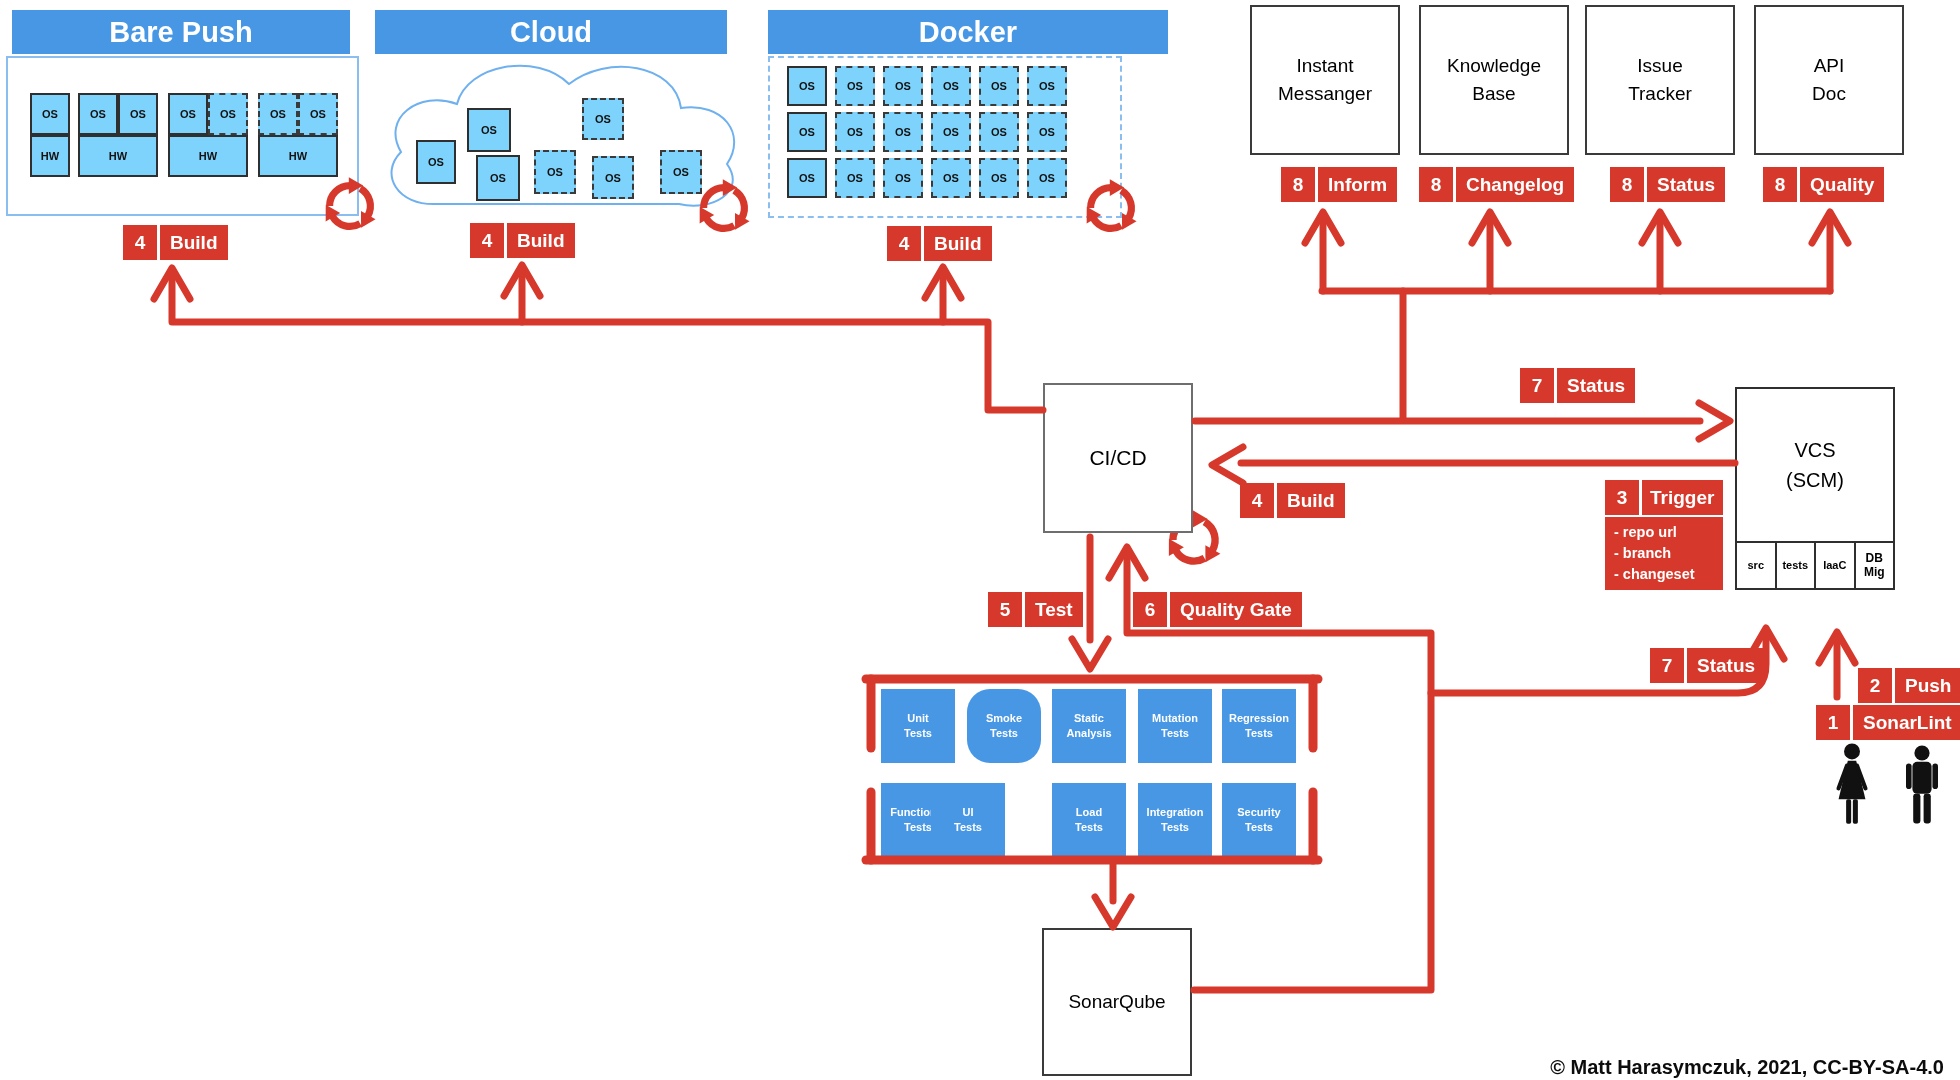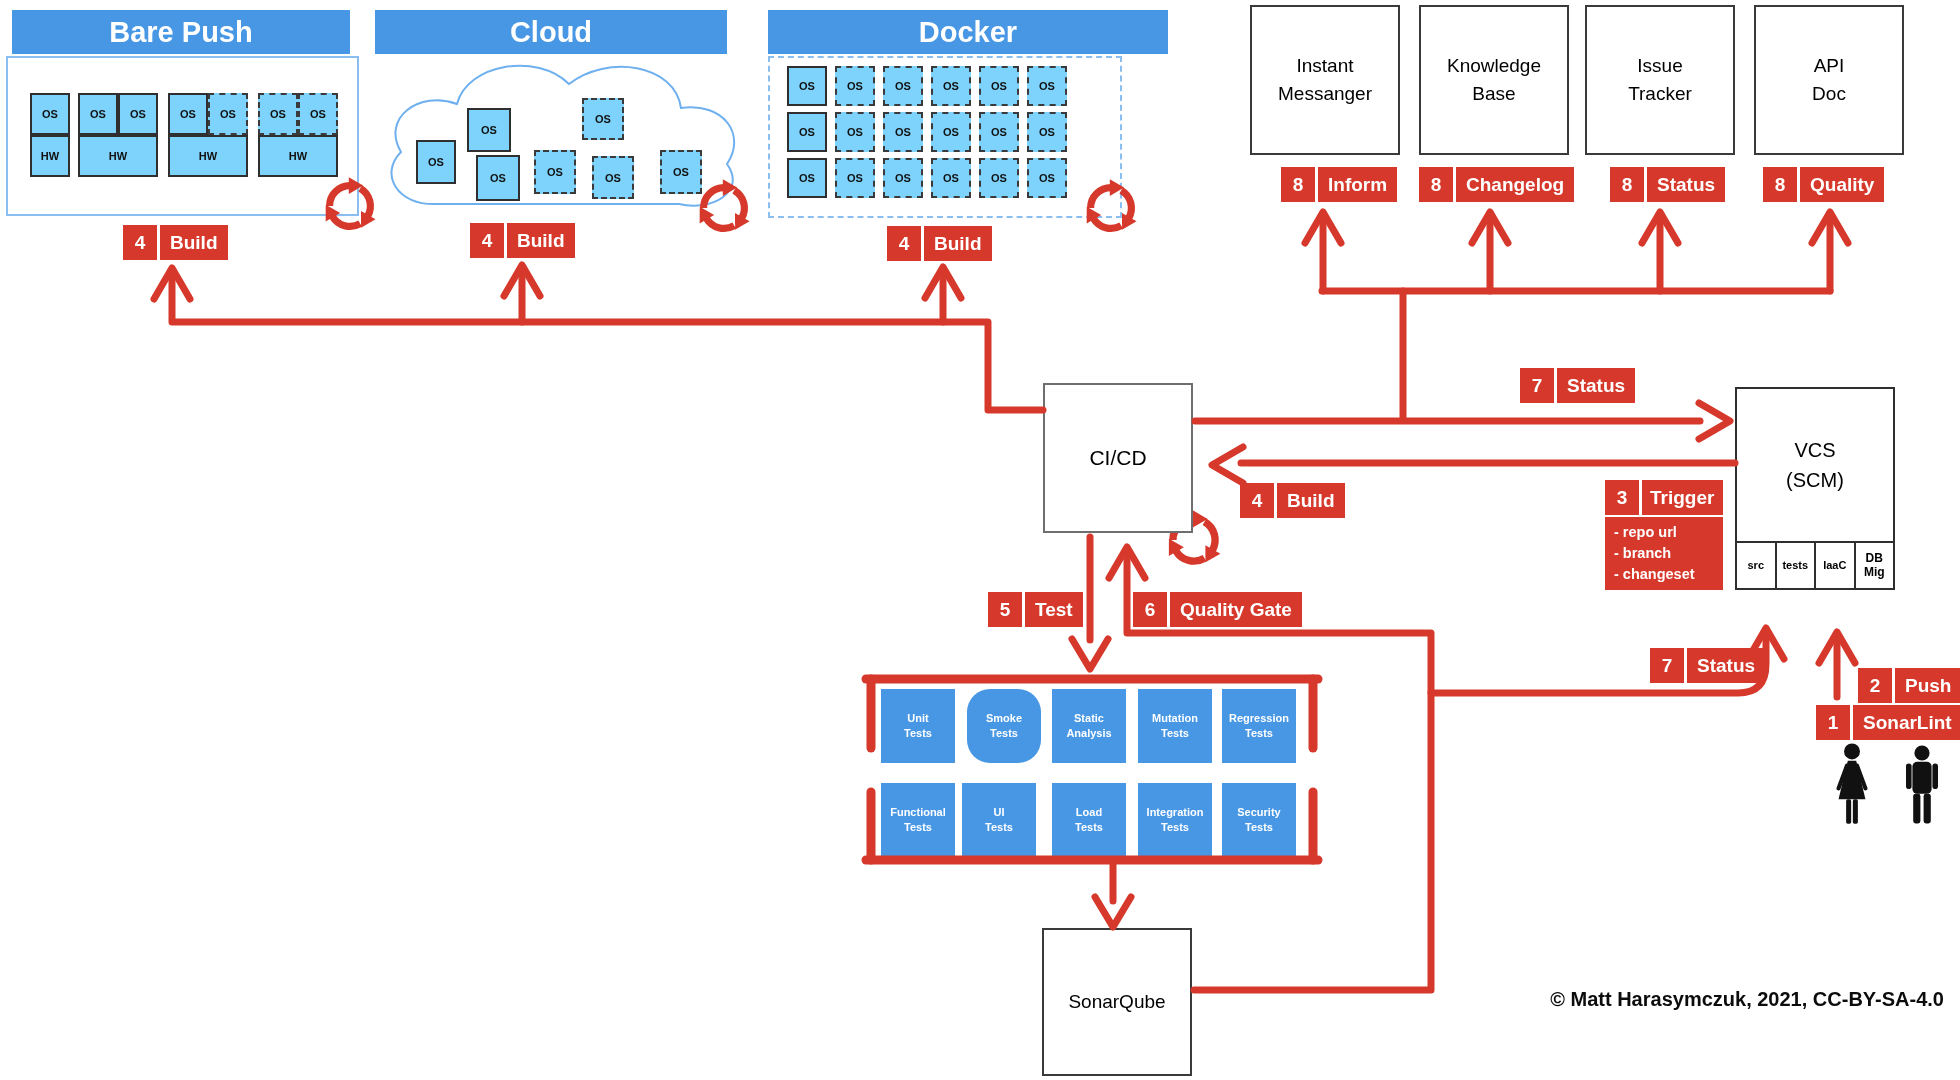--- a/index.html
+++ b/index.html
@@ -260,21 +260,21 @@
   <div class="tbox" style="left:967px;top:689px;border-radius:23px;">Smoke
 Tests</div>
   <div class="tbox" style="left:1052px;top:689px;">Static
 Analysis</div>
   <div class="tbox" style="left:1138px;top:689px;">Mutation
 Tests</div>
   <div class="tbox" style="left:1222px;top:689px;">Regression
 Tests</div>
   <div class="tbox" style="left:881px;top:783px;">Functional
 Tests</div>
-  <div class="tbox" style="left:962px;top:783px;">UI
+  <div class="tbox" style="left:931px;top:783px;">UI
 Tests</div>
   <div class="tbox" style="left:1052px;top:783px;">Load
 Tests</div>
   <div class="tbox" style="left:1138px;top:783px;">Integration
 Tests</div>
   <div class="tbox" style="left:1222px;top:783px;">Security
 Tests</div>
 
   <svg class="overlay" style="left:1826px;top:743px;" width="52" height="84" viewBox="0 0 60 100">
     <circle cx="30" cy="10" r="9.5" fill="#111"></circle>
@@ -339,15 +339,15 @@
     <g stroke="#d6392b" stroke-width="9" fill="none" stroke-linecap="round">
       <path d="M 866 679 H 1318"></path>
       <path d="M 866 860 H 1318"></path>
       <path d="M 871 679 V 748"></path>
       <path d="M 871 792 V 860"></path>
       <path d="M 1313 679 V 748"></path>
       <path d="M 1313 792 V 860"></path>
     </g>
   </svg>
 
-  <div class="copyright" style="right:16px;top:988px;">© Matt Harasymczuk, 2021, CC-BY-SA-4.0</div>
+  <div class="copyright" style="right:16px;top:1056px;">© Matt Harasymczuk, 2021, CC-BY-SA-4.0</div>
 
 </div>
 
 </body></html>

